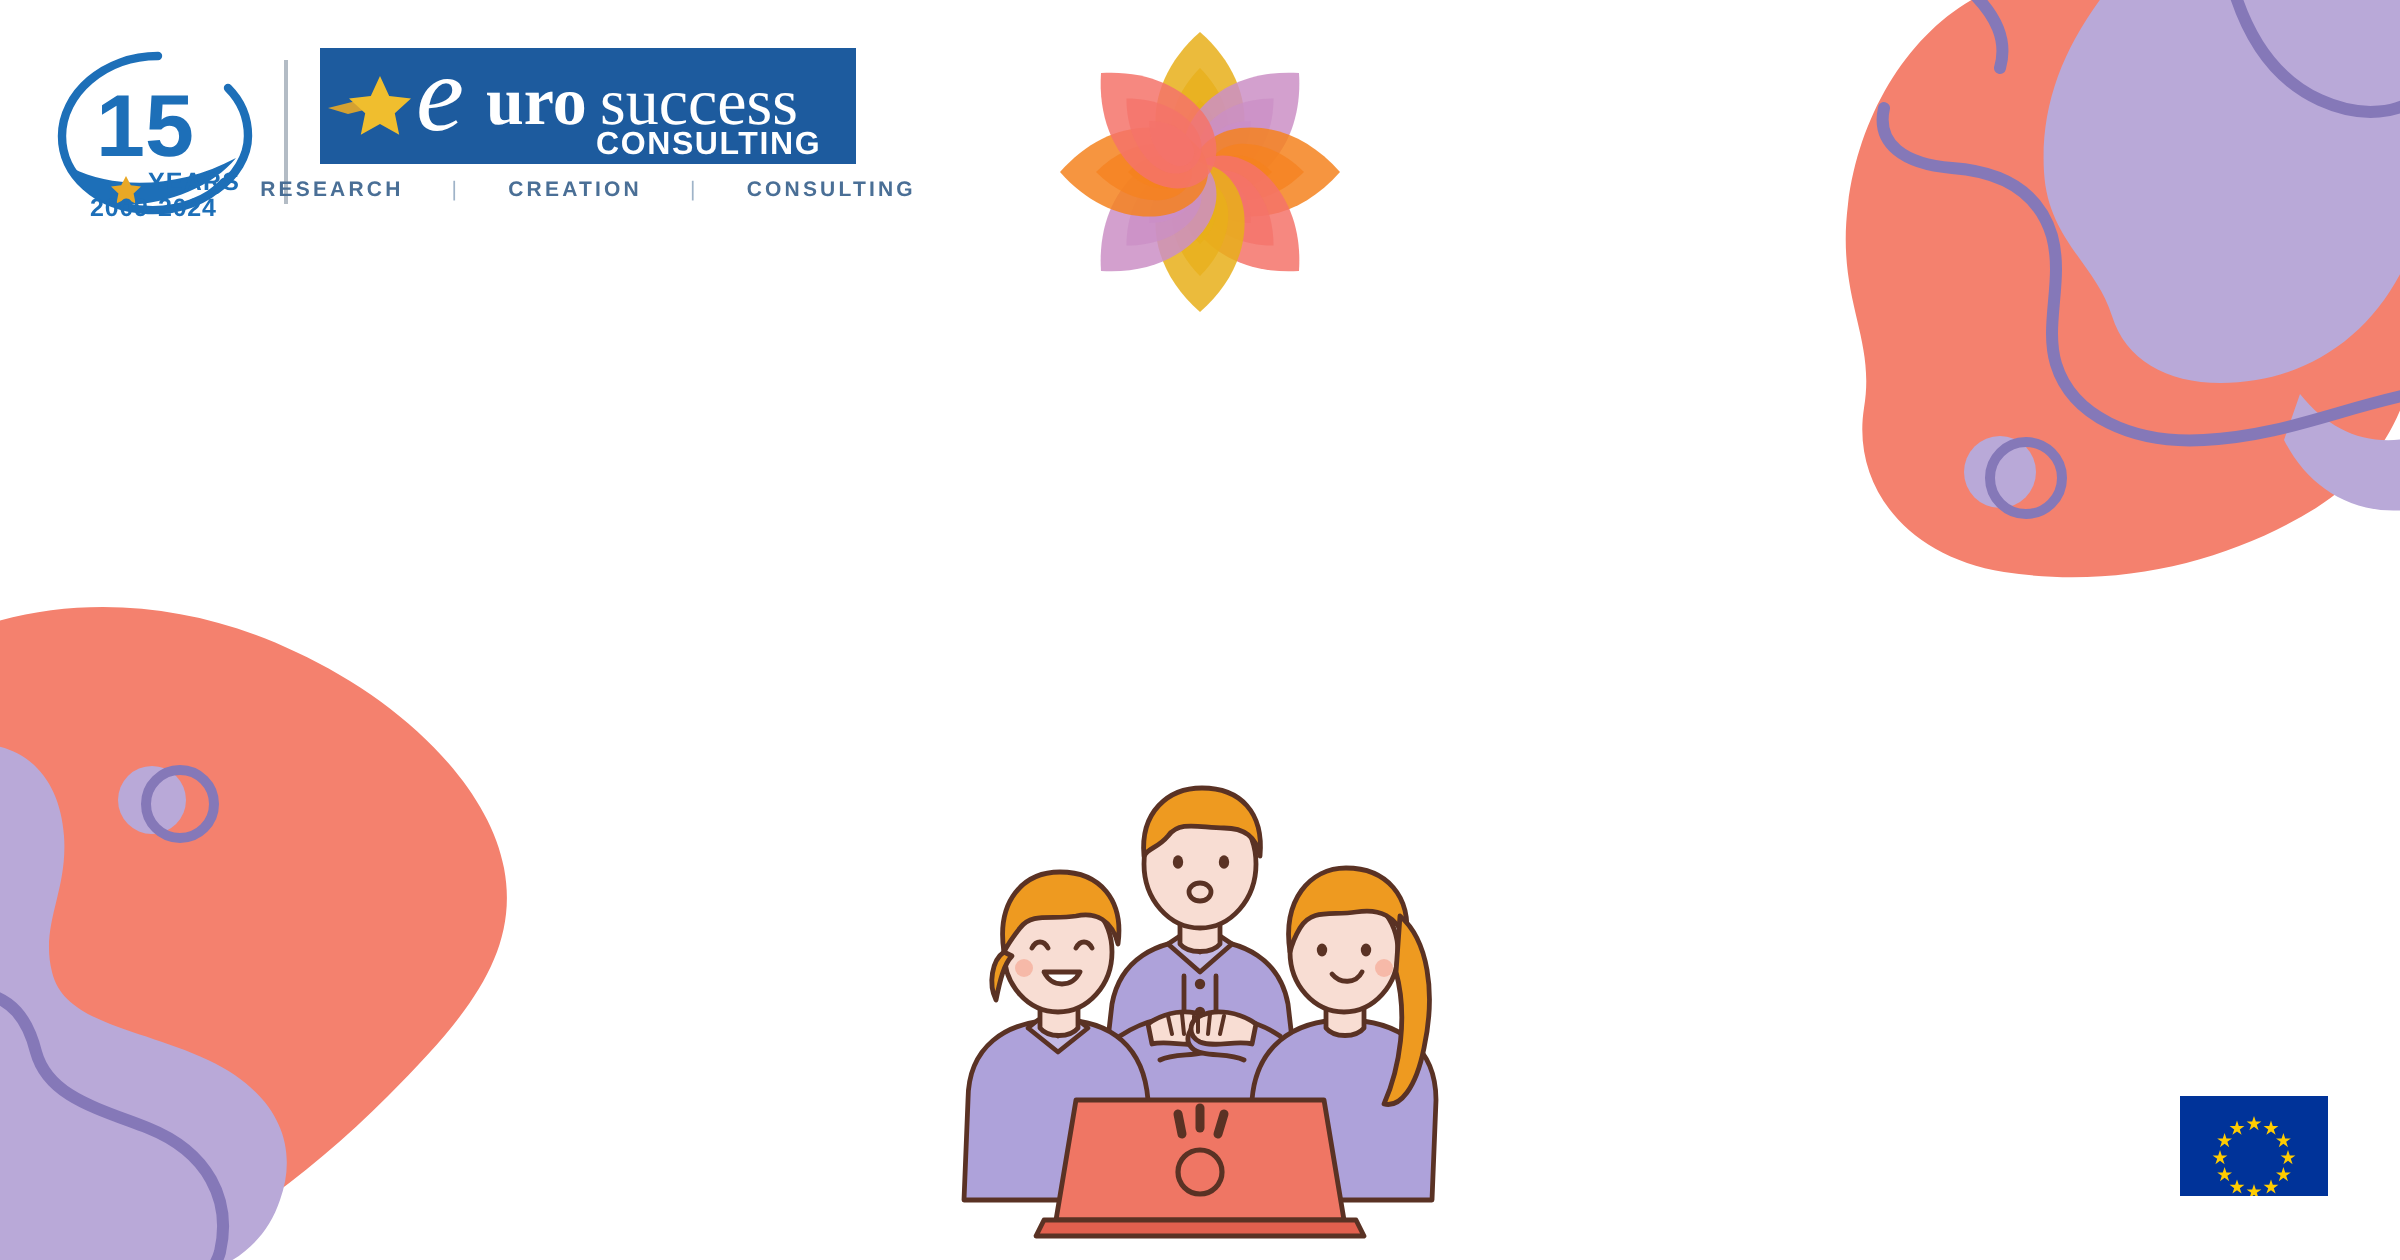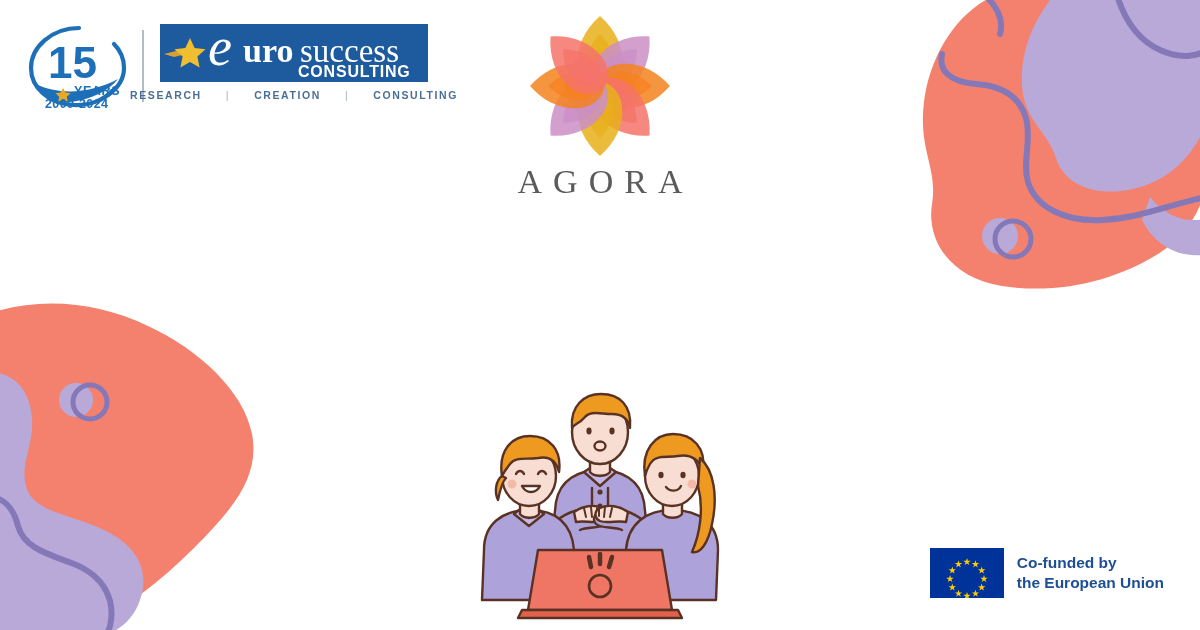--- a/index.html
+++ b/index.html
@@ -246,21 +246,20 @@
             <use href="#petal"></use>
           </g>
 
         <g transform="rotate(315) translate(0,-18)" fill="#F4736A">
             <use href="#petal"></use>
           </g>
       </g>
     </svg>
   </div>
 
-  <div id="agora-wordmark">AGORA</div>
 
 
   <div id="illustration">
     <svg width="280" height="240" viewBox="0 0 280 240" xmlns="http://www.w3.org/2000/svg" stroke="#5A3224" stroke-width="2.4" stroke-linejoin="round" stroke-linecap="round">
 
       <g>
 
         <path d="M96 118 C100 96 118 86 140 86 C162 86 180 96 184 118 L190 170 L90 170 Z" fill="#AEA2DA"></path>
 
         <path d="M124 88 L140 102 L156 88 L150 84 L140 92 L130 84 Z" fill="#C3B9E4"></path>
@@ -354,19 +353,15 @@
         <polygon points="51.7,35.5 52.6,38.2 55.4,38.2 53.1,39.9 54,42.6 51.7,40.9 49.4,42.6 50.3,39.9 48,38.2 50.8,38.2"></polygon>
         <polygon points="45.5,41.7 46.4,44.4 49.2,44.4 46.9,46.1 47.8,48.8 45.5,47.1 43.2,48.8 44.1,46.1 41.8,44.4 44.6,44.4"></polygon>
         <polygon points="37,44 37.9,46.7 40.7,46.7 38.4,48.4 39.3,51.1 37,49.4 34.7,51.1 35.6,48.4 33.3,46.7 36.1,46.7"></polygon>
         <polygon points="28.5,41.7 29.4,44.4 32.2,44.4 29.9,46.1 30.8,48.8 28.5,47.1 26.2,48.8 27.1,46.1 24.8,44.4 27.6,44.4"></polygon>
         <polygon points="22.3,35.5 23.2,38.2 26,38.2 23.7,39.9 24.6,42.6 22.3,40.9 20,42.6 20.9,39.9 18.6,38.2 21.4,38.2"></polygon>
         <polygon points="20,27 20.9,29.7 23.7,29.7 21.4,31.4 22.3,34.1 20,32.4 17.7,34.1 18.6,31.4 16.3,29.7 19.1,29.7"></polygon>
         <polygon points="22.3,18.5 23.2,21.2 26,21.2 23.7,22.9 24.6,25.6 22.3,23.9 20,25.6 20.9,22.9 18.6,21.2 21.4,21.2"></polygon>
         <polygon points="28.5,12.3 29.4,15 32.2,15 29.9,16.7 30.8,19.4 28.5,17.7 26.2,19.4 27.1,16.7 24.8,15 27.6,15"></polygon>
       </g>
     </svg>
-    <div id="eu-text">
-      <div>Co-funded by</div>
-      <div>the European Union</div>
-    </div>
   </div>
 
 </div>
 
 </body></html>

